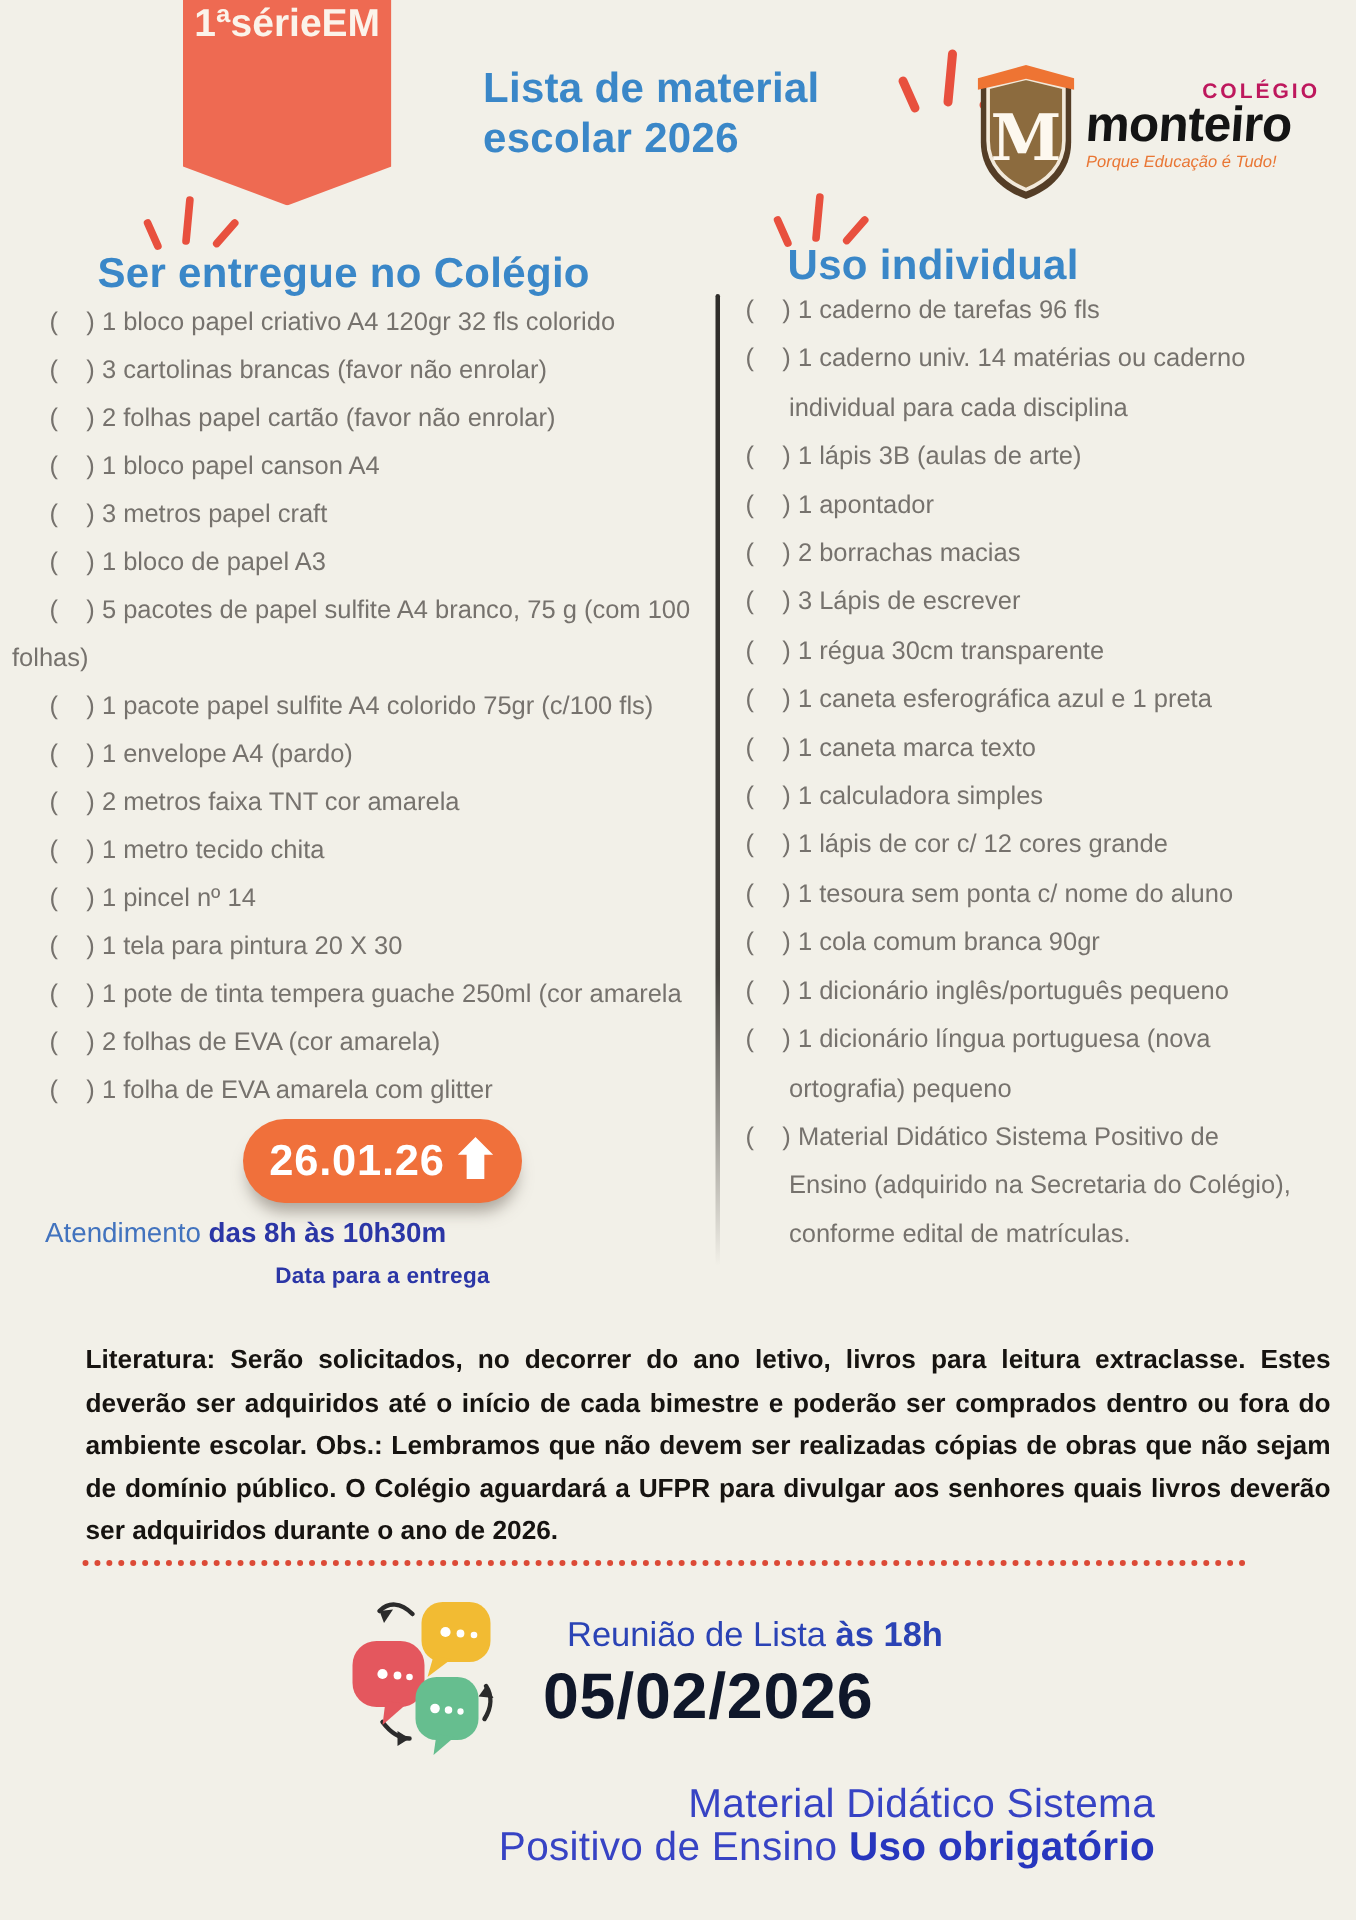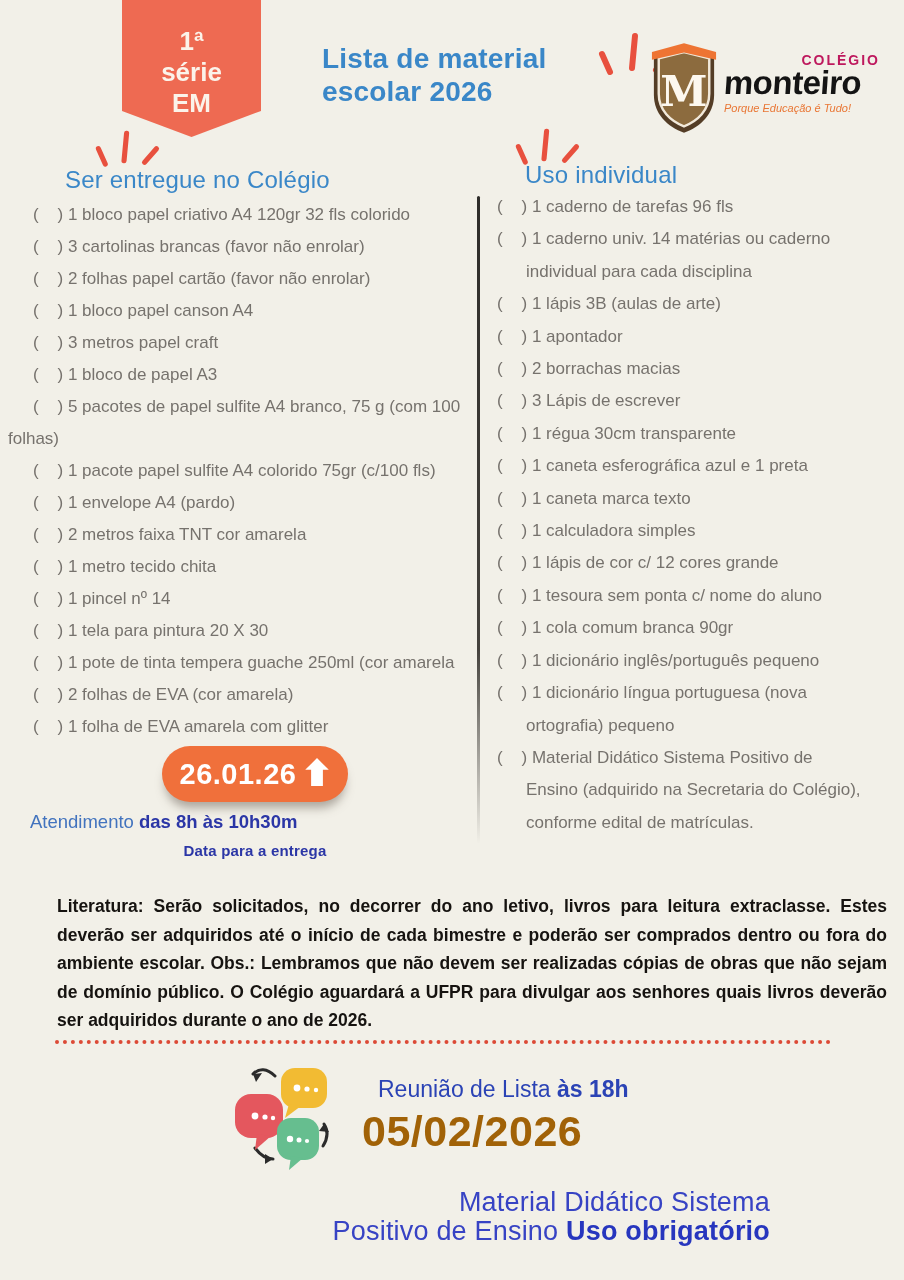--- a/index.html
+++ b/index.html
@@ -11,38 +11,38 @@
     overflow:hidden;
   }
   
   .ribbon{
     position:absolute;left:122px;top:0;width:139px;height:137px;
     background:#EE6A52;
     clip-path:polygon(0 0,100% 0,100% 81%,50% 100%,0 81%);
     color:#FBF3EA;text-align:center;
     font-weight:bold;font-size:26px;line-height:31px;
     padding-top:0;box-sizing:border-box;
-    display:flex;flex-direction:column;justify-content:flex-end;
+    display:flex;flex-direction:row;justify-content:center;
     padding-bottom:18px;
   }
   .doc-title{
     position:absolute;left:322px;top:42px;
     color:#3A87C8;font-weight:bold;font-size:28px;line-height:33px;
     letter-spacing:.2px;
   }
   .sparkle{position:absolute;}
   .sparkle svg{display:block;}
   .logo{position:absolute;left:650px;top:40px;width:230px;height:96px;}
   .logo-shield{position:absolute;left:0;top:2px;}
   .logo-text{position:absolute;left:74px;top:12px;width:156px;}
   .logo-colegio{color:#be185d;font-weight:bold;font-size:14px;letter-spacing:2px;text-align:right;}
   .logo-name{color:#141414;font-weight:bold;font-size:33px;line-height:30px;letter-spacing:-.5px;transform:skewX(-4deg);transform-origin:left;}
   .logo-tagline{color:#E97634;font-style:italic;font-size:11px;margin-top:4px;}
   
-  .col-header{position:absolute;color:#3A87C8;font-weight:normal;font-size:24px;letter-spacing:.2px;}
+  .col-header{position:absolute;color:#3A87C8;font-weight:bold;font-size:28px;letter-spacing:.2px;}
   
   .list{position:absolute;color:#76726D;font-size:17px;line-height:32px;}
   .col-left{left:8px;top:199px;width:468px;}
   .col-left .item{text-indent:25px;}
   .col-right{left:497px;top:191px;width:366px;line-height:32.4px;}
   .col-right .item{padding-left:29px;text-indent:-29px;}
   .divider{
     position:absolute;left:477px;top:196px;width:3px;height:648px;border-radius:2px;
     background:linear-gradient(to bottom,#2E2C29 0%,#45423D 70%,rgba(69,66,61,0) 100%);
   }
@@ -64,21 +64,21 @@
     color:#161310;font-weight:bold;font-size:17.5px;line-height:28.5px;
     text-align:justify;
     margin-left:19px;
   }
   
   .dotline{position:absolute;left:55px;top:1040px;width:776px;border-top:4px dotted #DC4A36;}
   .bubbles{position:absolute;left:231px;top:1056px;}
   .meeting{position:absolute;left:362px;top:1076px;width:320px;color:#2B43B5;}
   .meeting-line1{font-size:23px;margin-left:16px;}
   .meeting-line1 b{font-weight:bold;}
-  .meeting-date{font-weight:bold;font-size:43px;color:#a16207;letter-spacing:.5px;margin-top:4px;}
+  .meeting-date{font-weight:bold;font-size:43px;color:#0f172a;letter-spacing:.5px;margin-top:4px;}
   
   .footer{position:absolute;left:140px;top:1188px;width:630px;text-align:right;
     color:#3743C4;font-size:27px;line-height:29px;letter-spacing:.2px;}
   .footer b{color:#2736BE;font-weight:bold;}
 </style>
 </head>
 <body>
 
 <div class="page">
 

